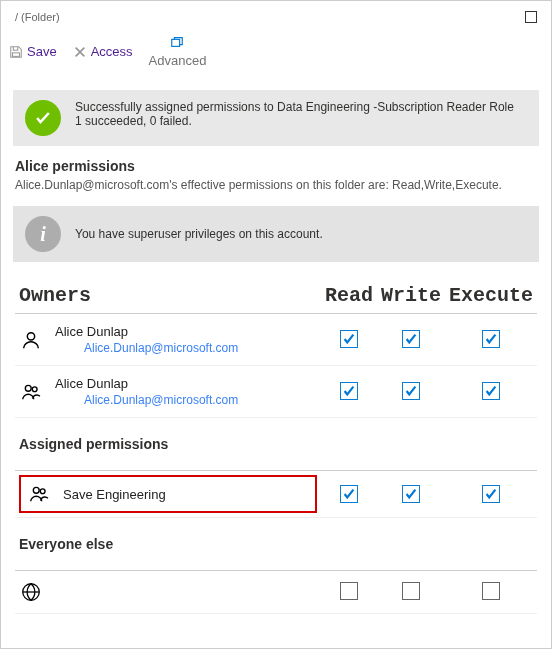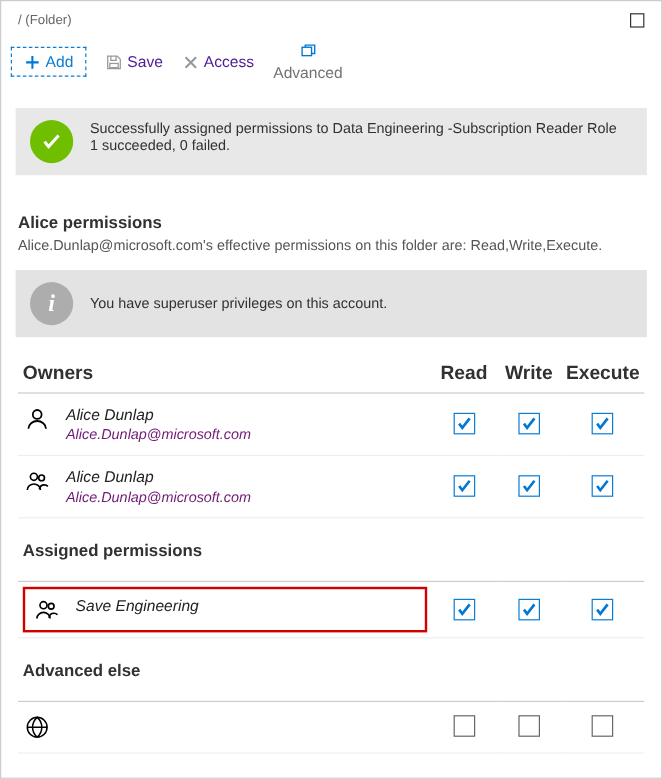--- a/index.html
+++ b/index.html
@@ -20,74 +20,68 @@
     position: absolute; top: 10px; right: 14px;
     width: 12px; height: 12px; border: 1px solid #333;
   }
   .toolbar { padding: 8px 8px 10px; display: flex; align-items: center; gap: 16px; }
   .toolbar-btn { display: inline-flex; align-items: center; gap: 4px; font-size: 13px; color: #4c1d95; cursor: default; }
   .toolbar-btn svg { width: 14px; height: 14px; }
   .toolbar-btn.add { border: 1px dashed #0a7cd4; color: #0a7cd4; padding: 4px 10px; }
   .toolbar-btn.add svg { stroke: #0078d4; }
   .toolbar-btn.adv { color: #737373; flex-direction: column; }
   .success-box {
-    background: #e8e8e8; margin: 12px 12px 31px; padding: 10px 12px;
+    background: #e8e8e8; margin: 12px 12px 12px; padding: 10px 12px;
     display: flex; align-items: flex-start; gap: 14px; font-size: 12px;
   }
   .success-icon {
     width: 36px; height: 36px; border-radius: 50%; background: #6fbf00;
     display: flex; align-items: center; justify-content: center; flex-shrink: 0;
   }
   .success-icon svg { width: 20px; height: 20px; }
   .section-h { font-weight: 600; font-size: 14px; padding: 0 14px 4px; }
   .section-sub { font-size: 12px; color: #555; padding: 0 14px 10px; }
   .info-box {
     background: #e3e3e3; margin: 4px 12px 16px; padding: 10px 12px;
     display: flex; align-items: center; gap: 14px; font-size: 12px;
   }
   .info-icon {
     width: 36px; height: 36px; border-radius: 50%; background: #adadad;
     display: flex; align-items: center; justify-content: center; color:#fff;
     font-weight: bold; font-size: 20px; font-style: italic; font-family: Georgia, serif;
     flex-shrink: 0;
   }
   table { width: calc(100% - 28px); margin: 0 14px; border-collapse: collapse; }
-  th { text-align: left; font-weight: 600; font-size: 16px; border-bottom: 1px solid #ccc; padding: 6px 4px; }
+  th { text-align: left; font-weight: 600; font-size: 20px; border-bottom: 1px solid #ccc; padding: 6px 4px; font-family: Liberation Mono, monospace; }
   th.chk, td.chk { text-align: center; width: 54px; }
   td { padding: 10px 4px; border-bottom: 1px solid #eee; vertical-align: middle; font-size: 12px; }
   tr.section-row td { font-weight: 600; font-size: 14px; border-bottom: 1px solid #ccc; padding-top: 18px; padding-bottom: 18px; }
-  .entity { display: flex; align-items: flex-start; gap: 12px; font-style: italic; }
+  .entity { display: flex; align-items: center; gap: 12px; }
   .entity-icon { width: 24px; flex-shrink: 0; display:flex; align-items:center; justify-content:center; }
   .entity-icon svg { width: 22px; height: 22px; }
   .entity-text .name { font-size: 13px; color: #222; }
-  .entity-text .sub { font-size: 12px; color: #701a75; margin-top: 2px; }
+  .entity-text .sub { font-size: 12px; color: #3b82f6; margin-top: 2px; margin-left: 29px; }
   .cb {
     width: 18px; height: 18px; border: 1px solid #666; display: inline-flex;
     align-items: center; justify-content: center; background: #fff;
   }
   .cb.on { border-color: #0a7cd4; }
   .cb.on svg { width: 14px; height: 14px; stroke: #0078d4; stroke-width: 2.5; fill:none; }
   .highlight-cell { padding: 4px; }
   .highlight-box { border: 2px solid #d30000; padding: 6px 6px; }
 </style>
 </head>
 <body>
 
 <div class="header">
   <div class="breadcrumb">/ (Folder)</div>
   <div class="maximize-icon"></div>
 </div>
 
 <div class="toolbar">
-  <span class="toolbar-btn add">
-    <svg viewBox="0 0 16 16" fill="none" stroke-width="2">
-        <path d="M8 2v12M2 8h12"></path>
-      </svg>
-    <span>Add</span>
-  </span>
   <span class="toolbar-btn">
     <svg viewBox="0 0 16 16" fill="none" stroke="#999" stroke-width="1.2">
         <path d="M2 2h9l3 3v9H2z"></path>
         <path d="M5 2v4h5V2"></path>
         <rect x="4" y="9" width="8" height="4"></rect>
       </svg>
     <span>Save</span>
   </span>
   <span class="toolbar-btn">
     <svg viewBox="0 0 16 16" fill="none" stroke="#999" stroke-width="2">
@@ -232,21 +226,21 @@
             </svg>
           </span></td>
     <td class="chk"><span class="cb on">
             <svg viewBox="0 0 16 16">
               <path d="M3 8l3 4 7-9"></path>
             </svg>
           </span></td>
   </tr>
 
   <tr class="section-row">
-        <td colspan="4">Advanced else</td>
+        <td colspan="4">Everyone else</td>
       </tr>
 
   <tr>
     <td>
       <div class="entity">
         <span class="entity-icon">
           <svg viewBox="0 0 24 24" fill="none" stroke="#000" stroke-width="1.4">
                 <circle cx="12" cy="12" r="9"></circle>
                 <path d="M3 12h18"></path>
                 <path d="M12 3c2.8 2.4 4.2 5.6 4.2 9s-1.4 6.6-4.2 9c-2.8-2.4-4.2-5.6-4.2-9S9.2 5.4 12 3z"></path>

